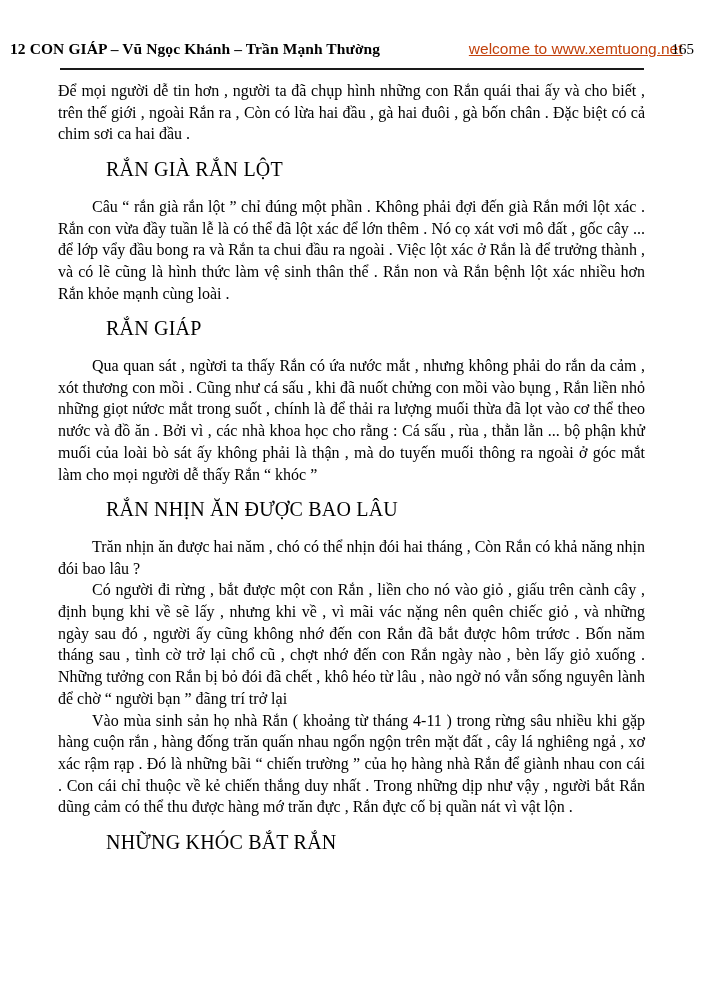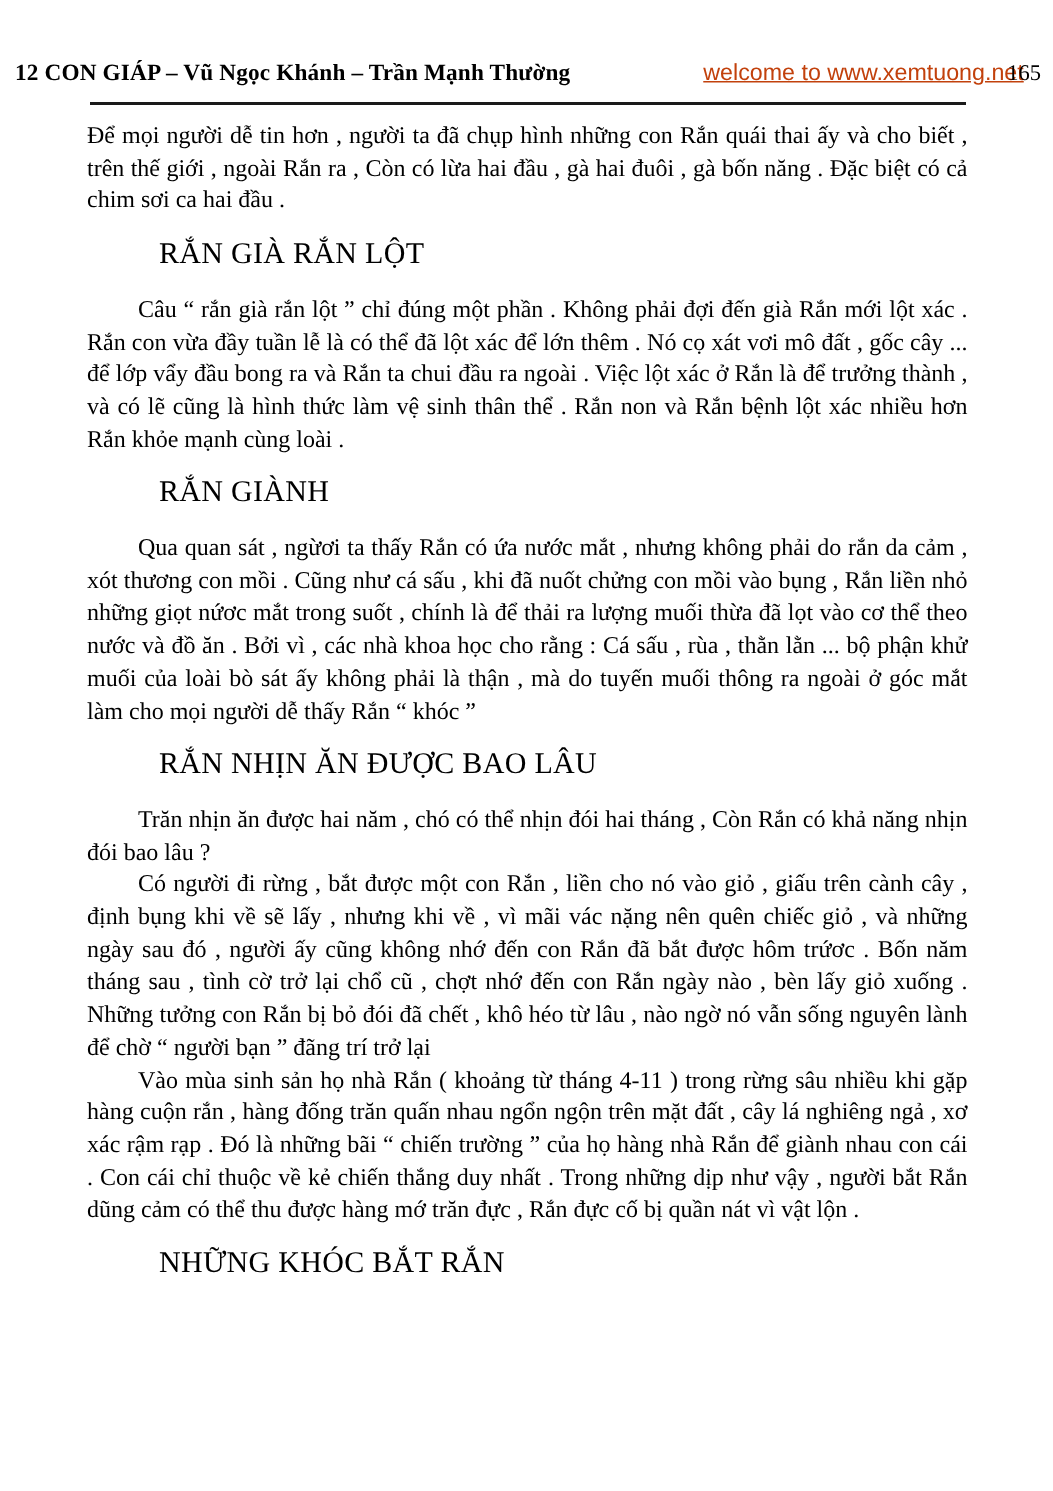--- a/index.html
+++ b/index.html
@@ -75,27 +75,27 @@
     <span class="header-right">
       <span class="header-link">welcome to www.xemtuong.net</span>
       <span class="page-number">165</span>
     </span>
   </div>
 
   <hr class="rule">
 
   <div class="content">
 
-    <p class="para no-indent">Để mọi người dễ tin hơn , người ta đã chụp hình những con Rắn quái thai ấy và cho biết , trên thế giới , ngoài Rắn ra , Còn có lừa hai đầu , gà hai đuôi , gà bốn năng . Đặc biệt có cả chim sơi ca hai đầu .</p>
+    <p class="para no-indent">Để mọi người dễ tin hơn , người ta đã chụp hình những con Rắn quái thai ấy và cho biết , trên thế giới , ngoài Rắn ra , Còn có lừa hai đầu , gà hai đuôi , gà bốn chân . Đặc biệt có cả chim sơi ca hai đầu .</p>
 
     <h2 class="heading">RẮN GIÀ RẮN LỘT</h2>
 
     <p class="para">Câu “ rắn già rắn lột ” chỉ đúng một phần . Không phải đợi đến già Rắn mới lột xác . Rắn con vừa đầy tuần lễ là có thể đã lột xác để lớn thêm . Nó cọ xát vơi mô đất , gốc cây ... để lớp vẩy đầu bong ra và Rắn ta chui đầu ra ngoài . Việc lột xác ở Rắn là để trưởng thành , và có lẽ cũng là hình thức làm vệ sinh thân thể . Rắn non và Rắn bệnh lột xác nhiều hơn Rắn khỏe mạnh cùng loài .</p>
 
-    <h2 class="heading">RẮN GIÀNH</h2>
+    <h2 class="heading">RẮN GIÁP</h2>
 
     <p class="para">Qua quan sát , ngừơi ta thấy Rắn có ứa nước mắt , nhưng không phải do rắn da cảm , xót thương con mồi . Cũng như cá sấu , khi đã nuốt chửng con mồi vào bụng , Rắn liền nhỏ những giọt nứơc mắt trong suốt , chính là để thải ra lượng muối thừa đã lọt vào cơ thể theo nước và đồ ăn . Bởi vì , các nhà khoa học cho rằng : Cá sấu , rùa , thằn lằn ... bộ phận khử muối của loài bò sát ấy không phải là thận , mà do tuyến muối thông ra ngoài ở góc mắt làm cho mọi người dễ thấy Rắn “ khóc ”</p>
 
     <h2 class="heading">RẮN NHỊN ĂN ĐƯỢC BAO LÂU</h2>
 
     <p class="para">Trăn nhịn ăn được hai năm , chó có thể nhịn đói hai tháng , Còn Rắn có khả năng nhịn đói bao lâu ?</p>
 
     <p class="para">Có người đi rừng , bắt được một con Rắn , liền cho nó vào giỏ , giấu trên cành cây , định bụng khi về sẽ lấy , nhưng khi về , vì mãi vác nặng nên quên chiếc giỏ , và những ngày sau đó , người ấy cũng không nhớ đến con Rắn đã bắt được hôm trứơc . Bốn năm tháng sau , tình cờ trở lại chổ cũ , chợt nhớ đến con Rắn ngày nào , bèn lấy giỏ xuống . Những tưởng con Rắn  bị bỏ đói đã chết , khô héo từ lâu , nào ngờ nó vẫn sống nguyên lành để chờ “ người bạn ” đãng trí trở lại</p>
 
 

